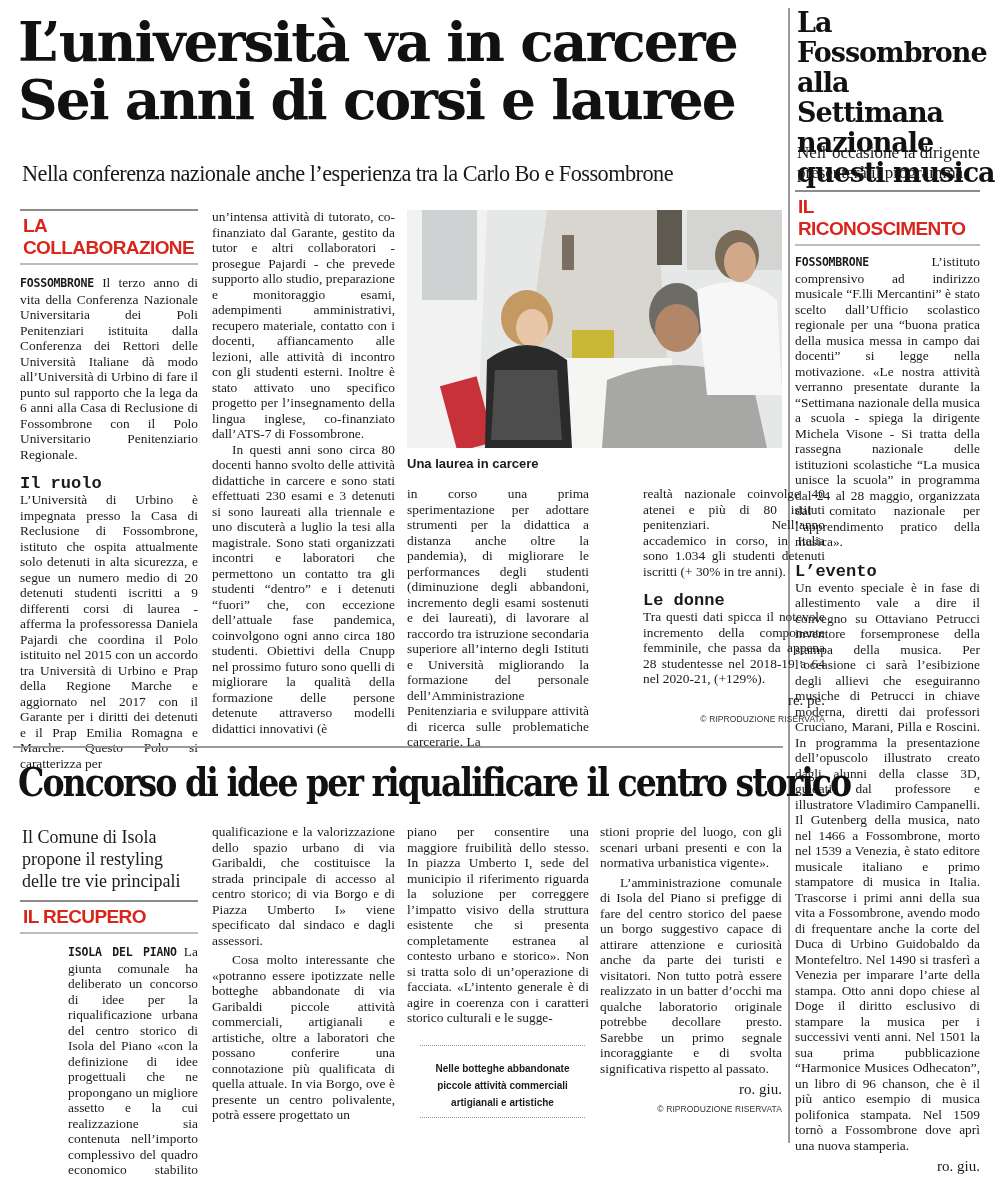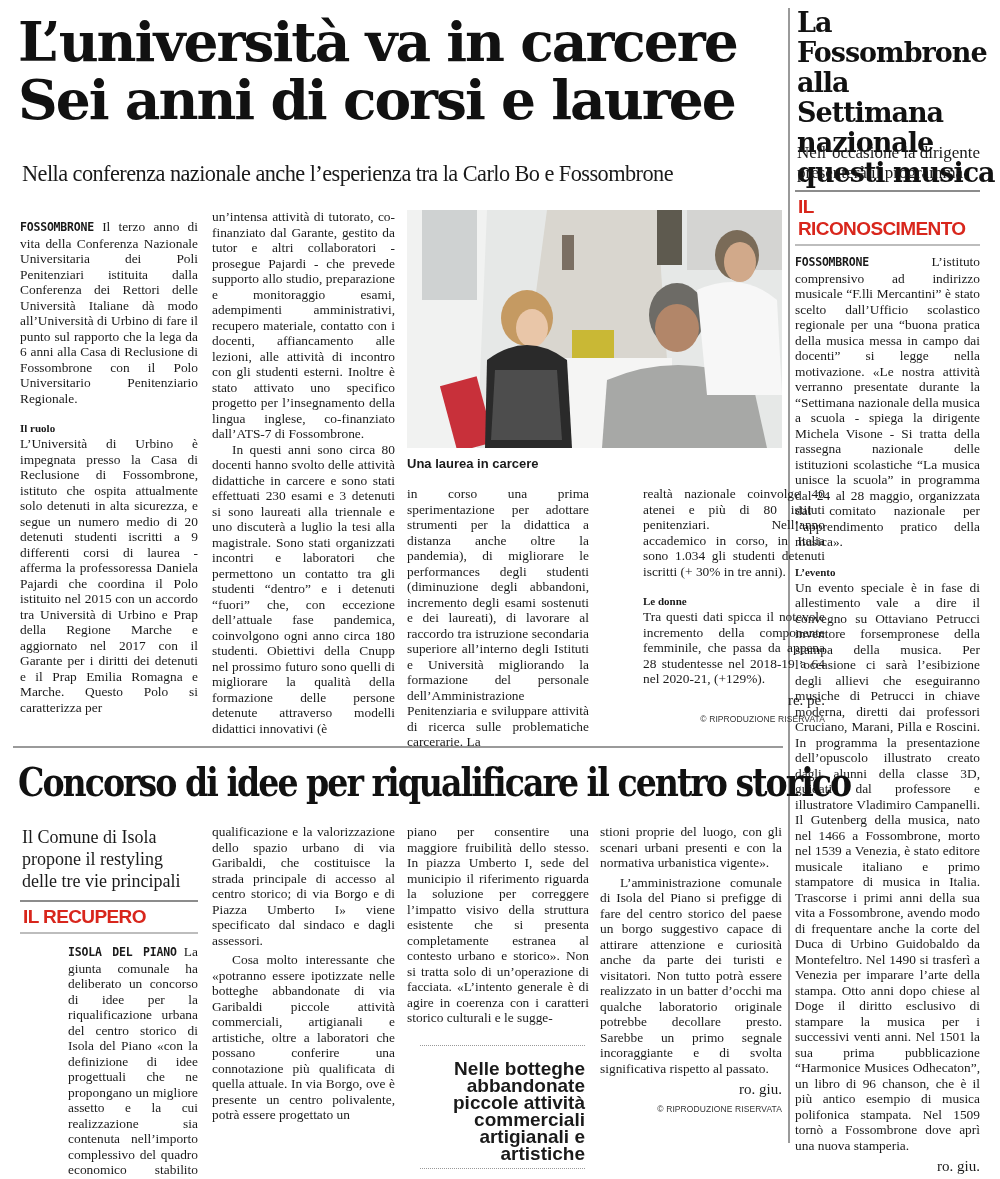--- a/index.html
+++ b/index.html
@@ -25,22 +25,22 @@
     padding: 4px 0 4px 3px; transform-origin: left top;
   }
   .col { font-size: 13.4px; line-height: 15.5px; text-align: justify; hyphens: manual; }
   .col p { margin: 0; }
   .col .indent { text-indent: 20px; }
   .dateline {
     font-family: "DejaVu Sans Mono", "Liberation Mono", monospace; font-weight: bold;
     font-size: 11.5px; letter-spacing: -0.2px;
   }
   .subhead {
-    font-family: Liberation Serif, serif; font-weight: bold;
-    font-size: 11px; margin-top: 14px; line-height: 16px;
+    font-family: Liberation Mono, monospace; font-weight: bold;
+    font-size: 17px; margin-top: 14px; line-height: 16px;
   }
   .sig { text-align: right; font-weight: normal; font-size: 15px; margin-top: 6px; }
   .copy {
     text-align: right; font-family: "Liberation Sans", sans-serif; font-size: 8.5px;
     letter-spacing: 0.1px; margin-top: 4px; color: #333;
   }
   .vrule { background: #9a9a9a; width: 2px; }
   .hrule { background: #9a9a9a; height: 2px; }
 
   .side-title { left: 797px; top: 8px; width: 200px; font-size: 27px; line-height: 30px; letter-spacing: -1px; }
@@ -51,37 +51,38 @@
     left: 407px; top: 456px; font-family: "Liberation Sans", sans-serif; font-weight: bold; font-size: 13px;
   }
 
   .second-title {
     left: 18px; top: 762px; font-size: 40px; letter-spacing: -2.4px; white-space: nowrap;
     transform: scaleX(0.83); transform-origin: left top;
   }
   .second-sub { left: 22px; top: 826px; width: 180px; font-size: 18px; line-height: 22px; font-family: Liberation Serif, serif; }
 
   .pullquote {
-    left: 420px; top: 1045px; width: 165px; text-align: right;
-    font-family: "Liberation Sans", "DejaVu Sans", sans-serif; font-weight: bold; font-size: 19px; line-height: 17px;
+    left: 420px; top: 1045px; width: 165px; text-align: center;
+    font-family: "Liberation Sans", "DejaVu Sans", sans-serif; font-weight: bold; font-size: 10px; line-height: 17px;
     border-top: 1px dotted #999; border-bottom: 1px dotted #999; padding: 14px 0 6px 0;
   }
 </style>
 </head>
 <body>
 
 <div class="abs headline main-title">
   <div>L’università va in carcere</div>
   <div>Sei anni di corsi e lauree</div>
 </div>
 <div class="abs main-sub">Nella conferenza nazionale anche l’esperienza tra la Carlo Bo e Fossombrone</div>
 
 <div class="abs vrule" style="left:788px; top:8px; height:1135px;"></div>
 
 <div class="abs" style="left:20px; top:209px; width:178px;">
+  <div class="kicker">LA COLLABORAZIONE</div>
   <div class="col" style="margin-top:10px;">
     <p><span class="dateline">FOSSOMBRONE</span> <span>Il terzo anno di vita della Conferenza Nazionale Universitaria dei Poli Penitenziari istituita dalla Conferenza dei Rettori delle Università Italiane dà modo all’Università di Urbino di fare il punto sul rapporto che la lega da 6 anni alla Casa di Reclusione di Fossombrone con il Polo Universitario Penitenziario Regionale.</span></p>
     <div class="subhead">Il ruolo</div>
     <p>L’Università di Urbino è impegnata presso la Casa di Reclusione di Fossombrone, istituto che ospita attualmente solo detenuti in alta sicurezza, e segue un numero medio di 20 detenuti studenti iscritti a 9 differenti corsi di laurea - afferma la professoressa Daniela Pajardi che coordina il Polo istituito nel 2015 con un accordo tra Università di Urbino e Prap della Regione Marche e aggiornato nel 2017 con il Garante per i diritti dei detenuti e il Prap Emilia Romagna e Marche. Questo Polo si caratterizza per</p>
   </div>
 </div>
 
 <div class="abs col" style="left:212px; top:209px; width:183px;">
   <p>un’intensa attività di tutorato, co-finanziato dal Garante, gestito da tutor e altri collaboratori - prosegue Pajardi - che prevede supporto allo studio, preparazione e monitoraggio esami, adempimenti amministrativi, recupero materiale, contatto con i docenti, affiancamento alle lezioni, alle attività di incontro con gli studenti esterni. Inoltre è stato attivato uno specifico progetto per l’insegnamento della lingua inglese, co-finanziato dall’ATS-7 di Fossombrone.</p>
   <p class="indent">In questi anni sono circa 80 docenti hanno svolto delle attività didattiche in carcere e sono stati effettuati 230 esami e 3 detenuti si sono laureati alla triennale e uno discuterà a luglio la tesi alla magistrale. Sono stati organizzati incontri e laboratori che permettono un contatto tra gli studenti “dentro” e i detenuti “fuori” che, con eccezione dell’attuale fase pandemica, coinvolgono ogni anno circa 180 studenti. Obiettivi della Cnupp nel prossimo futuro sono quelli di migliorare la qualità della formazione delle persone detenute attraverso modelli didattici innovativi (è</p>

